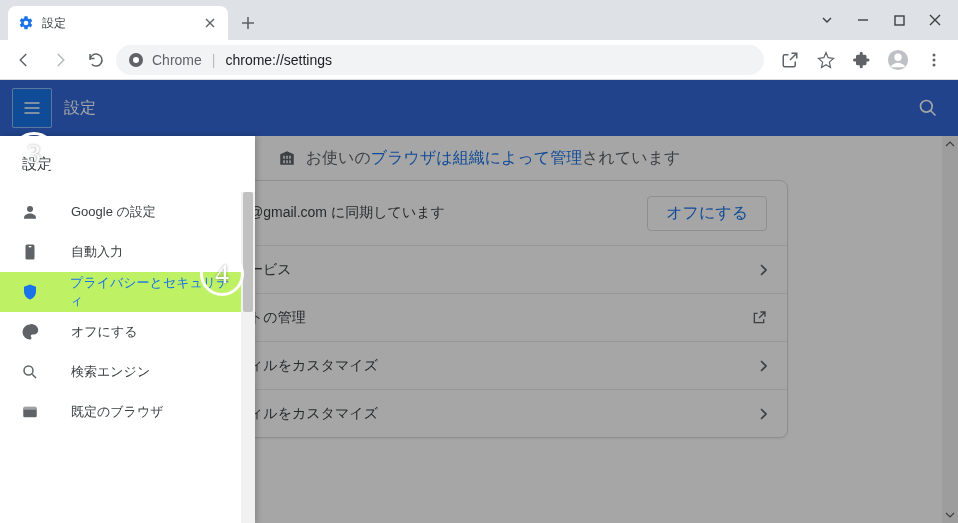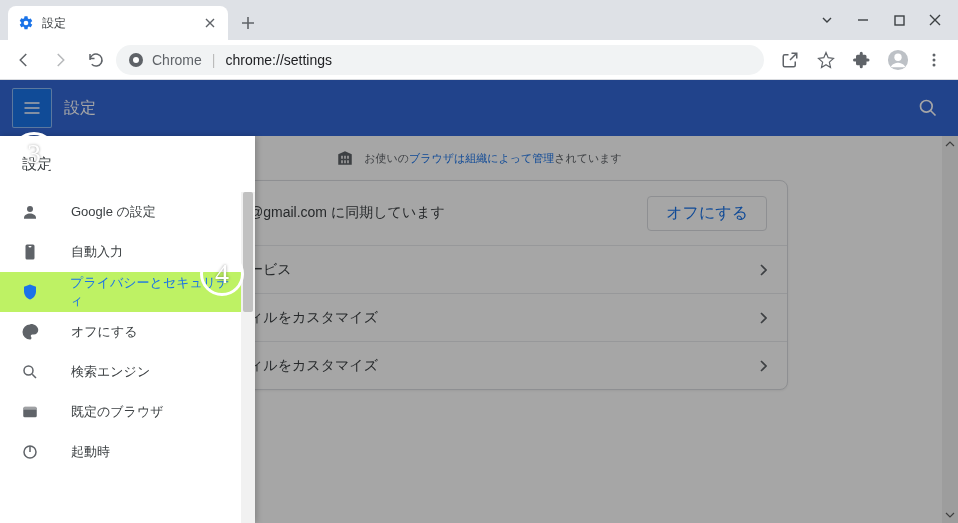--- a/index.html
+++ b/index.html
@@ -24,21 +24,21 @@
   .right-icons { display: flex; align-items: center; gap: 4px; padding-left: 6px; }
 
   
   .app-header { height: 56px; background: #3367d6; color: #fff; display: flex; align-items: center; padding: 0 12px; position: relative; }
   .menu-btn { width: 40px; height: 40px; background: #1a73e8; display: inline-flex; align-items: center; justify-content: center; border: 1px solid rgba(255,255,255,.5); border-radius: 2px; cursor: pointer; }
   .app-title { margin-left: 12px; font-size: 16px; }
   .search-btn { position: absolute; right: 16px; width: 28px; height: 28px; display: inline-flex; align-items: center; justify-content: center; cursor: pointer; }
 
   
   .content { position: relative; height: calc(523px - 40px - 40px - 56px); background: #fff; }
-  .banner { height: 44px; display: flex; align-items: center; justify-content: center; gap: 10px; font-size: 11px; color: #5f6368; }
+  .banner { height: 44px; display: flex; align-items: center; justify-content: center; gap: 10px; font-size: 16px; color: #5f6368; }
   .banner a { color: #1a73e8; text-decoration: none; }
   .main-card { width: 560px; margin-left: 228px; background: #fff; border: 1px solid #dadce0; border-radius: 8px; box-shadow: 0 1px 2px rgba(60,64,67,.08); }
   .row { height: 48px; display: flex; align-items: center; padding: 0 20px; border-top: 1px solid #e8eaed; font-size: 14px; color: #3c4043; position: relative; }
   .row:first-child { border-top: none; height: 64px; }
   .row .chev { margin-left: auto; color: #5f6368; }
   .turn-off { margin-left: auto; border: 1px solid #dadce0; border-radius: 4px; background: #fff; color: #1a73e8; font-size: 16px; padding: 6px 18px; cursor: pointer; }
 
   
   .drawer { position: absolute; left: 0; top: 0; width: 255px; background: #fff; height: 100%; box-shadow: 2px 0 6px rgba(0,0,0,.2); z-index: 5; }
   .drawer-header { height: 56px; display: flex; align-items: center; padding-left: 22px; font-size: 15px; color: #3c4043;}
@@ -217,20 +217,28 @@
     </div>
     <div class="row">
       <span>ービス</span>
       <span class="chev">
           <svg width="8" height="12" viewBox="0 0 8 12">
             <path d="M2 1l5 5-5 5" stroke="#5f6368" stroke-width="1.6" fill="none"></path>
           </svg>
         </span>
     </div>
     <div class="row">
+      <span>トの管理</span>
+      <span class="chev">
+          <svg width="16" height="16" viewBox="0 0 24 24">
+            <path d="M14 3h7v7M21 3l-9 9M10 5H5v14h14v-5" stroke="#5f6368" stroke-width="2" fill="none"></path>
+          </svg>
+        </span>
+    </div>
+    <div class="row">
       <span>ィルをカスタマイズ</span>
       <span class="chev">
           <svg width="8" height="12" viewBox="0 0 8 12">
             <path d="M2 1l5 5-5 5" stroke="#5f6368" stroke-width="1.6" fill="none"></path>
           </svg>
         </span>
     </div>
     <div class="row">
       <span>ィルをカスタマイズ</span>
       <span class="chev">
@@ -292,29 +300,20 @@
       </div>
       <div class="drawer-item">
         <span class="icon">
             <svg width="18" height="18" viewBox="0 0 24 24" fill="#5f6368">
               <rect x="3" y="5" width="18" height="14" rx="2"></rect>
               <rect x="3" y="5" width="18" height="4" fill="#fff" opacity=".4"></rect>
             </svg>
           </span>
         <span>既定のブラウザ</span>
       </div>
-      <div class="drawer-item">
-        <span class="icon">
-            <svg width="18" height="18" viewBox="0 0 24 24">
-              <circle cx="12" cy="12" r="8" stroke="#5f6368" stroke-width="2" fill="none"></circle>
-              <path d="M12 4v8" stroke="#5f6368" stroke-width="2"></path>
-            </svg>
-          </span>
-        <span>起動時</span>
-      </div>
     </div>
   </div>
 
 </div>
 
 <div style="position:absolute; left:0; top:80px; width:958px; height:56px; background:rgba(0,0,0,.35); pointer-events:none; z-index:2;"></div>
 
 <div class="annot" style="left:12px; top:132px;">3</div>
 <div class="annot" style="left:200px; top:252px;">4</div>
 

